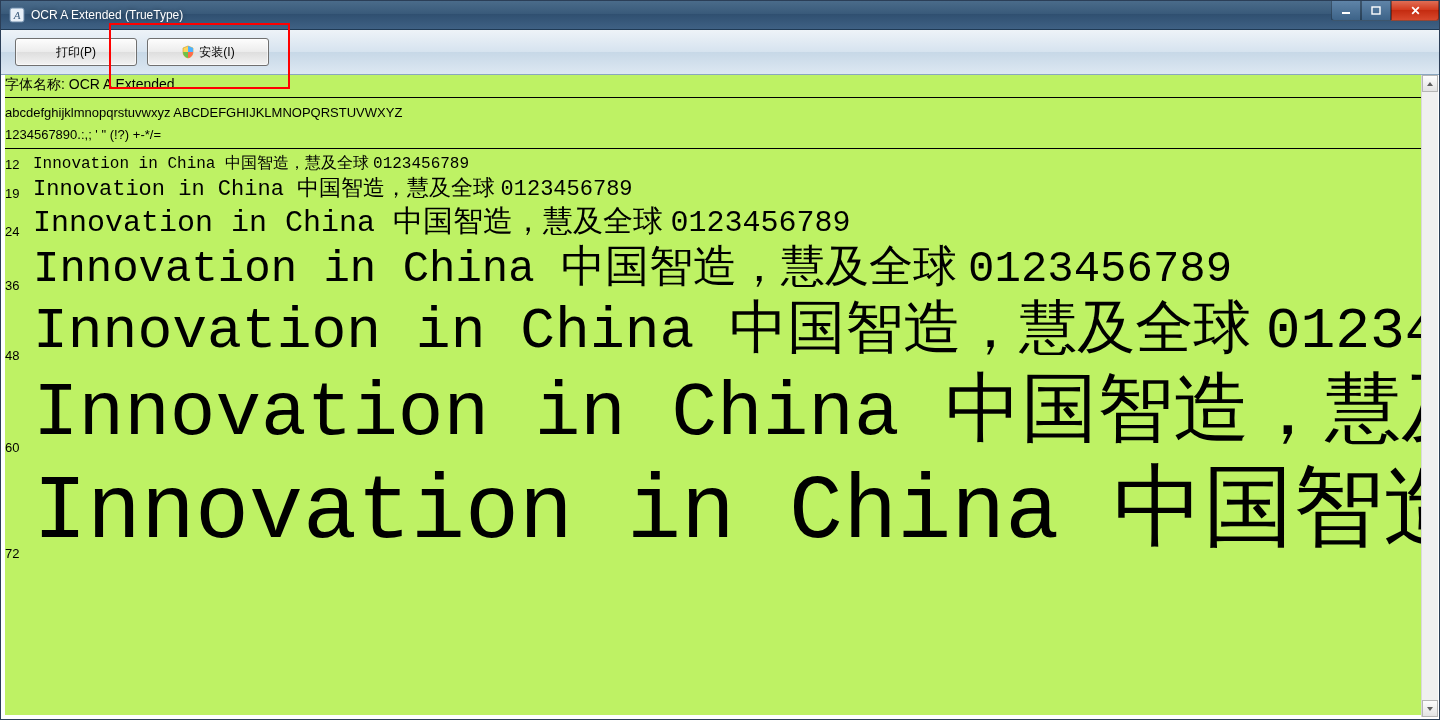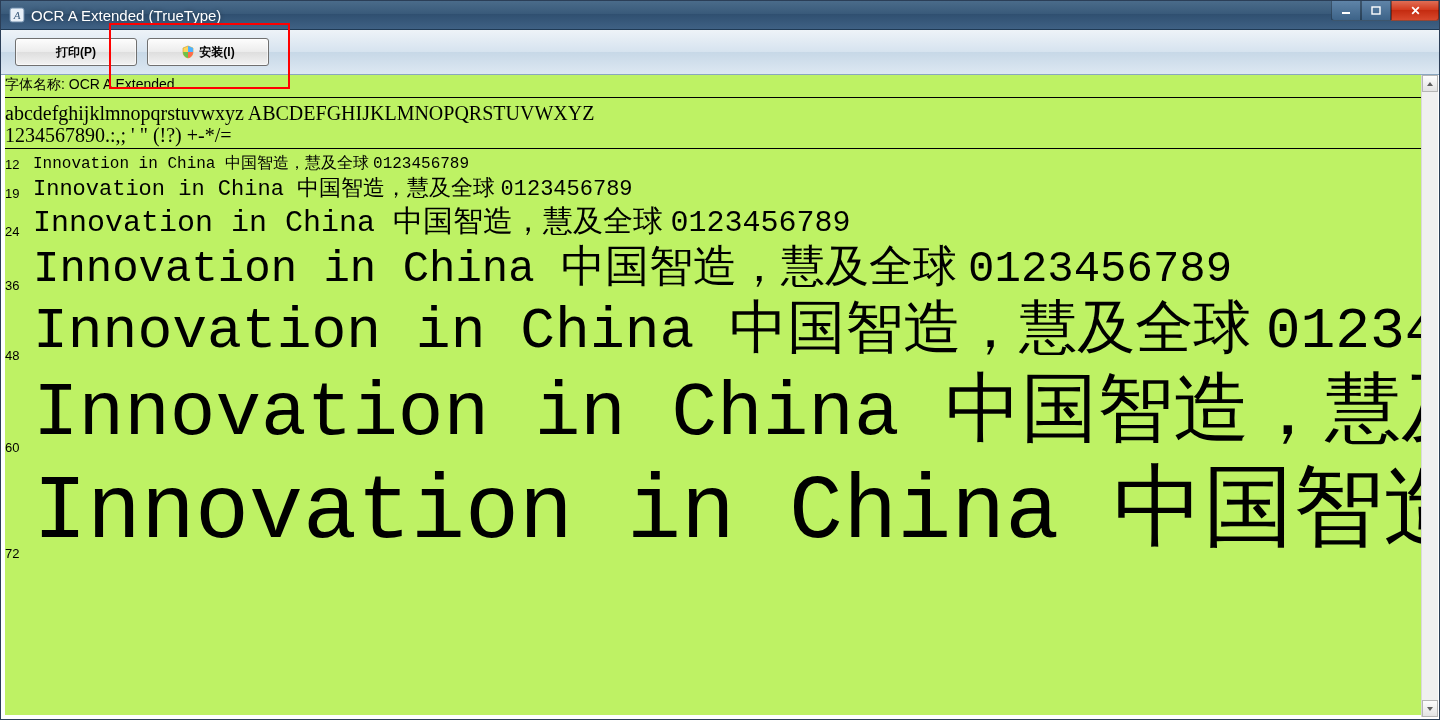--- a/index.html
+++ b/index.html
@@ -1,35 +1,35 @@
 <!DOCTYPE html>
 <html><head>
 <meta charset="utf-8">
 <style>
   html,body{margin:0;padding:0;height:100%;font-family:"Microsoft YaHei","Segoe UI",Tahoma,sans-serif;font-size:12px;overflow:hidden;background:#fff;}
   .window{width:1440px;height:720px;position:relative;background:#fff;border:1px solid #2b3e57;box-sizing:border-box;}
   
   .titlebar{height:28px;background:linear-gradient(to bottom,#4a6b8a 0%,#395a7a 45%,#2f4f70 46%,#3f6184 100%);display:flex;align-items:center;color:#fff;position:relative;border-bottom:1px solid #1f3a55;}
   .titlebar .app-icon{width:16px;height:16px;margin:0 6px 0 8px;display:inline-block;}
-  .titlebar .title-text{font-size:15px;color:#fff;text-shadow:0 0 4px rgba(0,0,0,.4);}
+  .titlebar .title-text{font-size:12px;color:#fff;text-shadow:0 0 4px rgba(0,0,0,.4);}
   .win-controls{position:absolute;right:0;top:0;display:flex;height:20px;}
   .win-btn{width:30px;height:20px;border:1px solid rgba(0,0,0,.35);border-top:none;display:flex;align-items:center;justify-content:center;color:#fff;box-sizing:border-box;}
   .win-min,.win-max{background:linear-gradient(to bottom,#5f84a8,#3d6388);}
   .win-min{border-bottom-left-radius:3px;}
   .win-close{width:48px;background:linear-gradient(to bottom,#e06e55 0%,#d43c20 45%,#c32a0f 46%,#d8482c 100%);border-bottom-right-radius:3px;}
   .win-btn svg{display:block;}
   
   .toolbar{height:44px;background:linear-gradient(to bottom,#eef3f8 0%,#d6e3ef 50%,#c7d8e7 51%,#dde8f2 100%);border-bottom:1px solid #8aa6bf;display:flex;align-items:center;padding:0 14px;gap:10px;}
-  .tb-button{height:26px;min-width:96px;padding:0 12px;border:1px solid #707070;border-radius:3px;background:linear-gradient(to bottom,#fdfdfd 0%,#ececec 49%,#dedede 50%,#f2f2f2 100%);display:flex;align-items:center;justify-content:center;font-size:12px;color:#000;cursor:pointer;box-shadow:inset 0 0 0 1px rgba(255,255,255,.6);gap:4px;font-weight:bold;}
+  .tb-button{height:26px;min-width:96px;padding:0 12px;border:1px solid #707070;border-radius:3px;background:linear-gradient(to bottom,#fdfdfd 0%,#ececec 49%,#dedede 50%,#f2f2f2 100%);display:flex;align-items:center;justify-content:center;font-size:12px;color:#000;cursor:pointer;box-shadow:inset 0 0 0 1px rgba(255,255,255,.6);gap:4px;}
   .shield-icon{width:14px;height:14px;display:inline-block;}
   
   .content{position:absolute;left:4px;right:16px;top:74px;bottom:4px;overflow:hidden;background:#bef264;}
   .meta-block{padding:0 0 2px 0;color:#000;font-size:14px;line-height:18px;}
   .hr{border:none;border-top:1px solid #000;margin:2px 0 4px 0;}
-  .charset-line{font-family:Liberation Serif, serif;font-size:20px;line-height:22px;letter-spacing:0px;white-space:pre;}
+  .charset-line{font-family:Liberation Sans, sans-serif;font-size:13px;line-height:22px;letter-spacing:0px;white-space:pre;}
   .sample-row{display:flex;align-items:flex-start;white-space:nowrap;overflow:hidden;}
   .sample-size{font-family:Tahoma,sans-serif;font-size:13px;color:#000;width:28px;flex:none;align-self:flex-end;padding-bottom:2px;}
   .sample-text{font-family:"OCR A Extended","Courier New",monospace;color:#000;white-space:nowrap;}
   .cjk{font-family:"SimSun","NSimSun",serif;}
   .s12 .sample-text{font-size:16px;line-height:20px;}
   .s18 .sample-text{font-size:22px;line-height:27px;}
   .s24 .sample-text{font-size:30px;line-height:36px;}
   .s36 .sample-text{font-size:44px;line-height:52px;}
   .s48 .sample-text{font-size:58px;line-height:66px;}
   .s60 .sample-text{font-size:76px;line-height:86px;}

